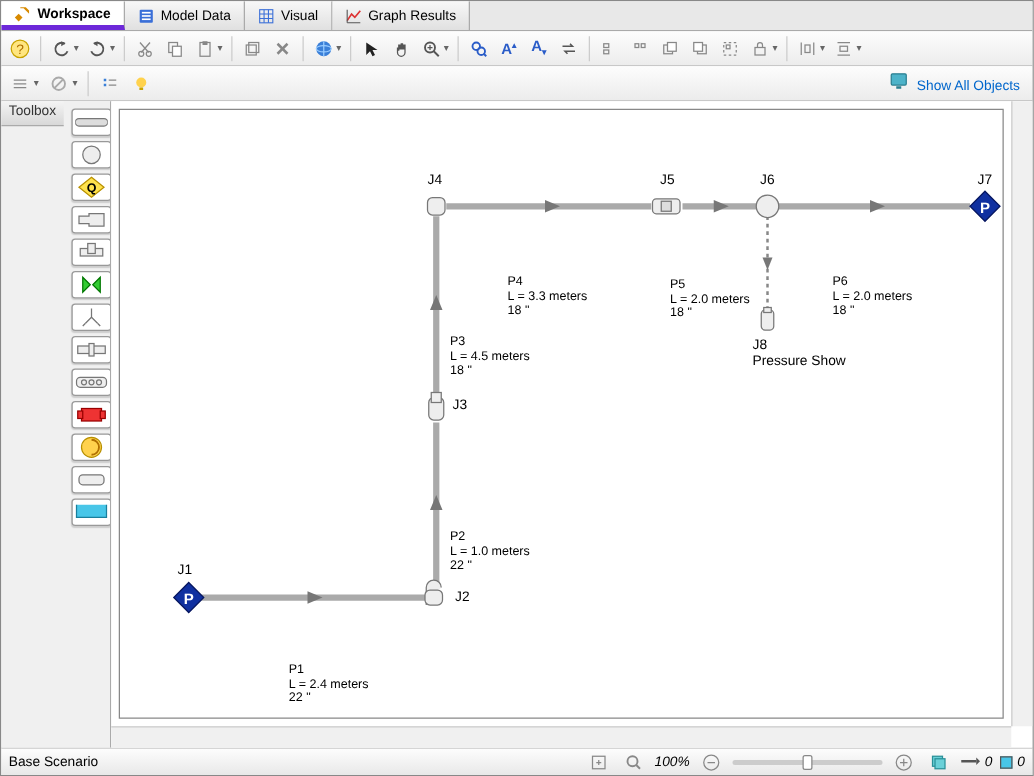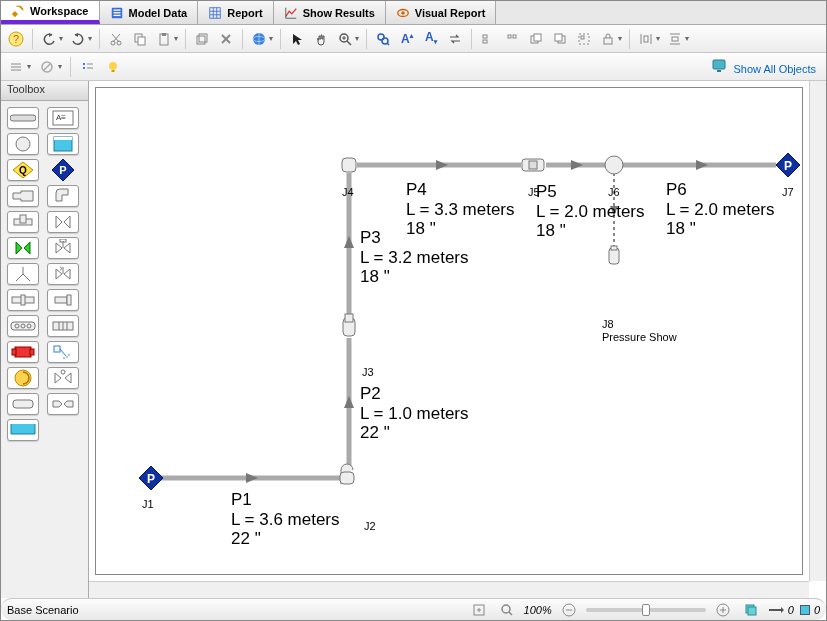--- a/index.html
+++ b/index.html
@@ -1,57 +1,57 @@
 <!DOCTYPE html>
 <html><head>
 <meta charset="utf-8">
 <style>
   * { box-sizing: border-box; margin: 0; padding: 0; }
   html, body { width: 827px; height: 621px; font-family: "Segoe UI", Tahoma, sans-serif; font-size: 11px; background: #fff; overflow: hidden; }
   body { border: 1px solid #888; }
 
   
   .tabs { display: flex; height: 24px; background: #e8e8e8; border-bottom: 1px solid #aaa; }
-  .tab { display: flex; align-items: center; gap: 5px; padding: 0 10px; border-right: 1px solid #aaa; background: linear-gradient(#f8f8f8,#e0e0e0); cursor: pointer; font-weight: bold; }
+  .tab { display: flex; align-items: center; gap: 5px; padding: 0 10px; border-right: 1px solid #aaa; background: linear-gradient(#f8f8f8,#e0e0e0); cursor: pointer; }
   .tab.active { background: #fff; border-bottom: 4px solid #6d28d9; position: relative; top: 0; font-weight: bold; }
   .tab-icon { width: 14px; height: 14px; display: inline-block; }
 
   
   .toolbar { display: flex; align-items: center; height: 28px; background: linear-gradient(#fdfdfd,#ececec); border-bottom: 1px solid #c8c8c8; padding: 0 4px; gap: 2px; }
   .tbtn { width: 22px; height: 22px; display: flex; align-items: center; justify-content: center; border: 1px solid transparent; border-radius: 2px; color: #666; cursor: pointer; }
   .tsep { width: 1px; height: 20px; background: #ccc; margin: 0 3px; }
   .tdrp { font-size: 8px; color:#666; margin-left:-3px; padding-right:2px; cursor:pointer; }
   .toolbar2 { justify-content: space-between; }
   .toolbar2-left, .toolbar2-right { display:flex; align-items:center; gap:3px; }
   .show-all { display:flex; align-items:flex-end; gap:5px; color:#0066cc; cursor:pointer; padding:0 6px; }
 
   
   .mainwrap { display:flex; height: calc(621px - 24px - 28px - 28px - 22px - 2px); }
-  .toolbox { width: 88px; background:#f0f0f0; border-right:1px solid #aaa; display:flex; flex-direction:column; }
+  .toolbox { width: 88px; background:#f0f0f0; border-right:1px solid #aaa; display:flex; flex-direction:row; }
   .toolbox-title { height:20px; background: linear-gradient(#f4f4f4,#d8d8d8); border-bottom:1px solid #aaa; padding:2px 6px; font-size:11px; color:#333; }
   .toolbox-grid { flex:1; overflow-y:auto; display:grid; grid-template-columns: 1fr 1fr; gap:4px; padding:6px; align-content:start; }
   .tool { width:32px; height:22px; background:#fff; border:1px solid #999; border-radius:3px; display:flex; align-items:center; justify-content:center; cursor:pointer; box-shadow:0 1px 1px rgba(0,0,0,.15); }
   .tool.noborder { border:none; background:transparent; box-shadow:none; }
 
   .canvas-wrap { flex:1; position:relative; background:#fff; }
   .canvas-wrap .scroll-v { position:absolute; right:0; top:0; bottom:17px; width:17px; background:#f0f0f0; border-left:1px solid #ccc; }
   .canvas-wrap .scroll-h { position:absolute; left:0; right:17px; bottom:0; height:17px; background:#f0f0f0; border-top:1px solid #ccc; }
   .canvas { position:absolute; left:6px; top:6px; right:23px; bottom:23px; border:1px solid #888; background:#fff; overflow:hidden; }
 
   
-  .status { display:flex; align-items:center; justify-content:space-between; height:22px; background:linear-gradient(#fdfdfd,#e8e8e8); border-top:1px solid #c8c8c8; padding:0 6px;border-radius:11px; }
+  .status { display:flex; align-items:center; justify-content:space-between; height:22px; background:linear-gradient(#fdfdfd,#e8e8e8); border-top:1px solid #c8c8c8; padding:0 6px; }
   .status-right { display:flex; align-items:center; gap:6px;font-style:italic; }
   .zoom-slider { width:120px; height:4px; background:#ccc; border-radius:2px; position:relative; }
   .zoom-slider .thumb { position:absolute; left:50%; top:-4px; width:8px; height:12px; background:#fff; border:1px solid #888; border-radius:2px; transform:translateX(-50%); }
   .chip { display:flex; align-items:center; gap:4px; }
   .chip .sq { width:10px; height:10px; border:1px solid #555; }
 
   
-  .node-label { position:absolute; font-size:11px; color:#000; white-space:nowrap;margin-top:48px; }
-  .pipe-label { position:absolute; font-size:17px; color:#000; white-space:nowrap; line-height:1.15; }
+  .node-label { position:absolute; font-size:11px; color:#000; white-space:nowrap; }
+  .pipe-label { position:absolute; font-size:10px; color:#000; white-space:nowrap; line-height:1.15;margin-top:40px; }
   .svg-canvas { position:absolute; left:0; top:0; }
 
   
   .ico { width:14px; height:14px; }
 </style>
 </head>
 <body>
 
 <div class="tabs">
   <div class="tab active">
@@ -71,36 +71,29 @@
     <span>Model Data</span>
   </div>
   <div class="tab">
     <span class="tab-icon"><svg class="ico" viewBox="0 0 16 16">
           <rect x="2" y="2" width="12" height="12" fill="none" stroke="#3a6fd8"></rect>
           <line x1="2" y1="6" x2="14" y2="6" stroke="#3a6fd8"></line>
           <line x1="2" y1="10" x2="14" y2="10" stroke="#3a6fd8"></line>
           <line x1="6" y1="2" x2="6" y2="14" stroke="#3a6fd8"></line>
           <line x1="10" y1="2" x2="10" y2="14" stroke="#3a6fd8"></line>
         </svg></span>
-    <span>Report</span>
+    <span>Visual</span>
   </div>
   <div class="tab">
     <span class="tab-icon"><svg class="ico" viewBox="0 0 16 16">
           <polyline points="2,12 6,6 9,9 14,3" fill="none" stroke="#d33" stroke-width="1.5"></polyline>
           <line x1="2" y1="14" x2="14" y2="14" stroke="#555"></line>
           <line x1="2" y1="2" x2="2" y2="14" stroke="#555"></line>
         </svg></span>
-    <span>Show Results</span>
-  </div>
-  <div class="tab">
-    <span class="tab-icon"><svg class="ico" viewBox="0 0 16 16">
-          <ellipse cx="8" cy="8" rx="6" ry="4" fill="none" stroke="#d06000" stroke-width="1.5"></ellipse>
-          <circle cx="8" cy="8" r="2" fill="#d06000"></circle>
-        </svg></span>
-    <span>Visual Report</span>
+    <span>Graph Results</span>
   </div>
 </div>
 
 <div class="toolbar">
   <div class="tbtn">
       <svg width="16" height="16">
         <circle cx="8" cy="8" r="7" fill="#ffe680" stroke="#c9a300"></circle>
         <text x="8" y="12" text-anchor="middle" font-size="11" fill="#b07000">?</text>
       </svg>
     </div>
@@ -541,31 +534,31 @@
       <div class="node-label" style="left:266px; top:230px">J3</div>
       <div class="node-label" style="left:246px; top:50px">J4</div>
       <div class="node-label" style="left:432px; top:50px">J5</div>
       <div class="node-label" style="left:512px; top:50px">J6</div>
       <div class="node-label" style="left:686px; top:50px">J7</div>
       <div class="node-label" style="left:506px; top:182px">J8</div>
       <div class="node-label" style="left:506px; top:195px">Pressure Show</div>
 
       <div class="pipe-label" style="left:135px; top:402px">
         <div>P1</div>
-        <div>L = 3.6 meters</div>
+        <div>L = 2.4 meters</div>
         <div>22 "</div>
       </div>
       <div class="pipe-label" style="left:264px; top:296px">
         <div>P2</div>
         <div>L = 1.0 meters</div>
         <div>22 "</div>
       </div>
       <div class="pipe-label" style="left:264px; top:140px">
         <div>P3</div>
-        <div>L = 3.2 meters</div>
+        <div>L = 4.5 meters</div>
         <div>18 "</div>
       </div>
       <div class="pipe-label" style="left:310px; top:92px">
         <div>P4</div>
         <div>L = 3.3 meters</div>
         <div>18 "</div>
       </div>
       <div class="pipe-label" style="left:440px; top:94px">
         <div>P5</div>
         <div>L = 2.0 meters</div>

